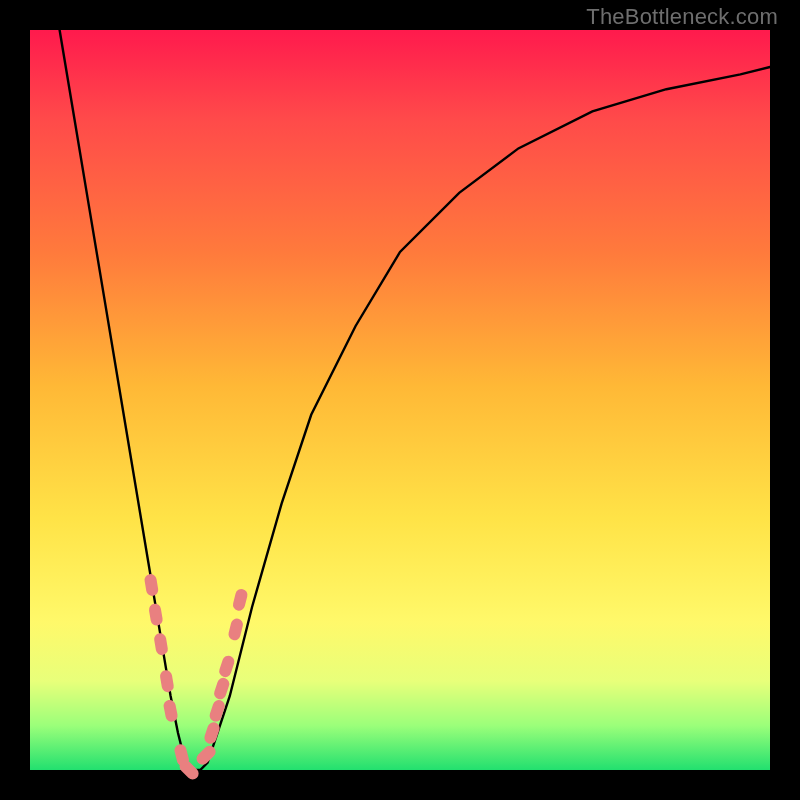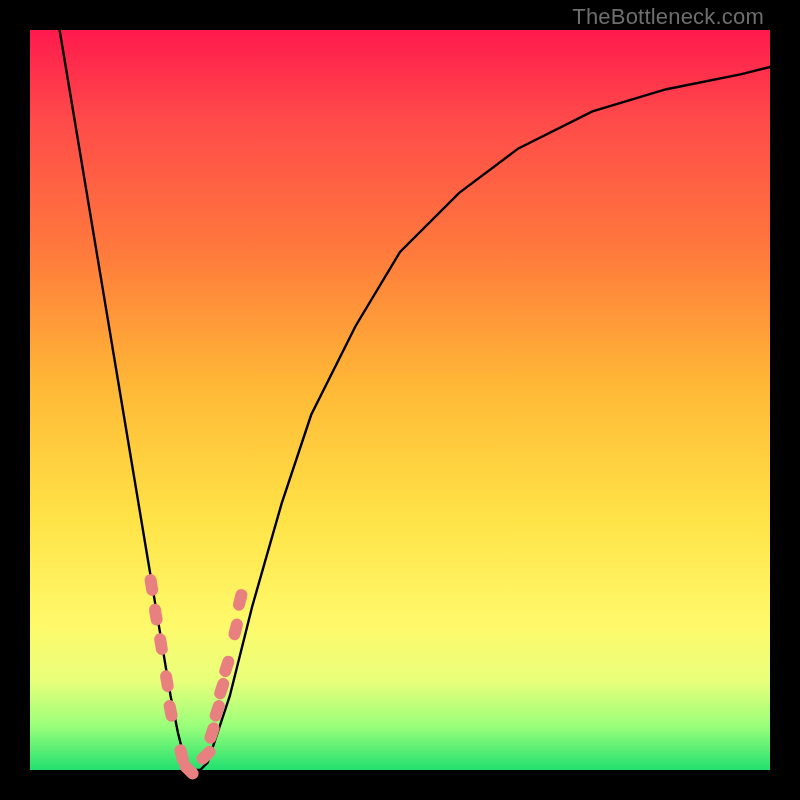--- a/index.html
+++ b/index.html
@@ -34,21 +34,21 @@
       #ffb836 48%,
       #ffe347 66%,
       #fff96a 80%,
       #e8ff7a 88%,
       #9bff7a 94%,
       #22e06f 100%
     );
   }
   .watermark {
     position: absolute;
-    right: 36px;
+    right: 22px;
     top: 4px;
     color: #6e6e6e;
     font-size: 22px;
     font-weight: 500;
     letter-spacing: 0.2px;
   }
   svg.curve {
     position: absolute;
     left: 0;
     top: 0;

